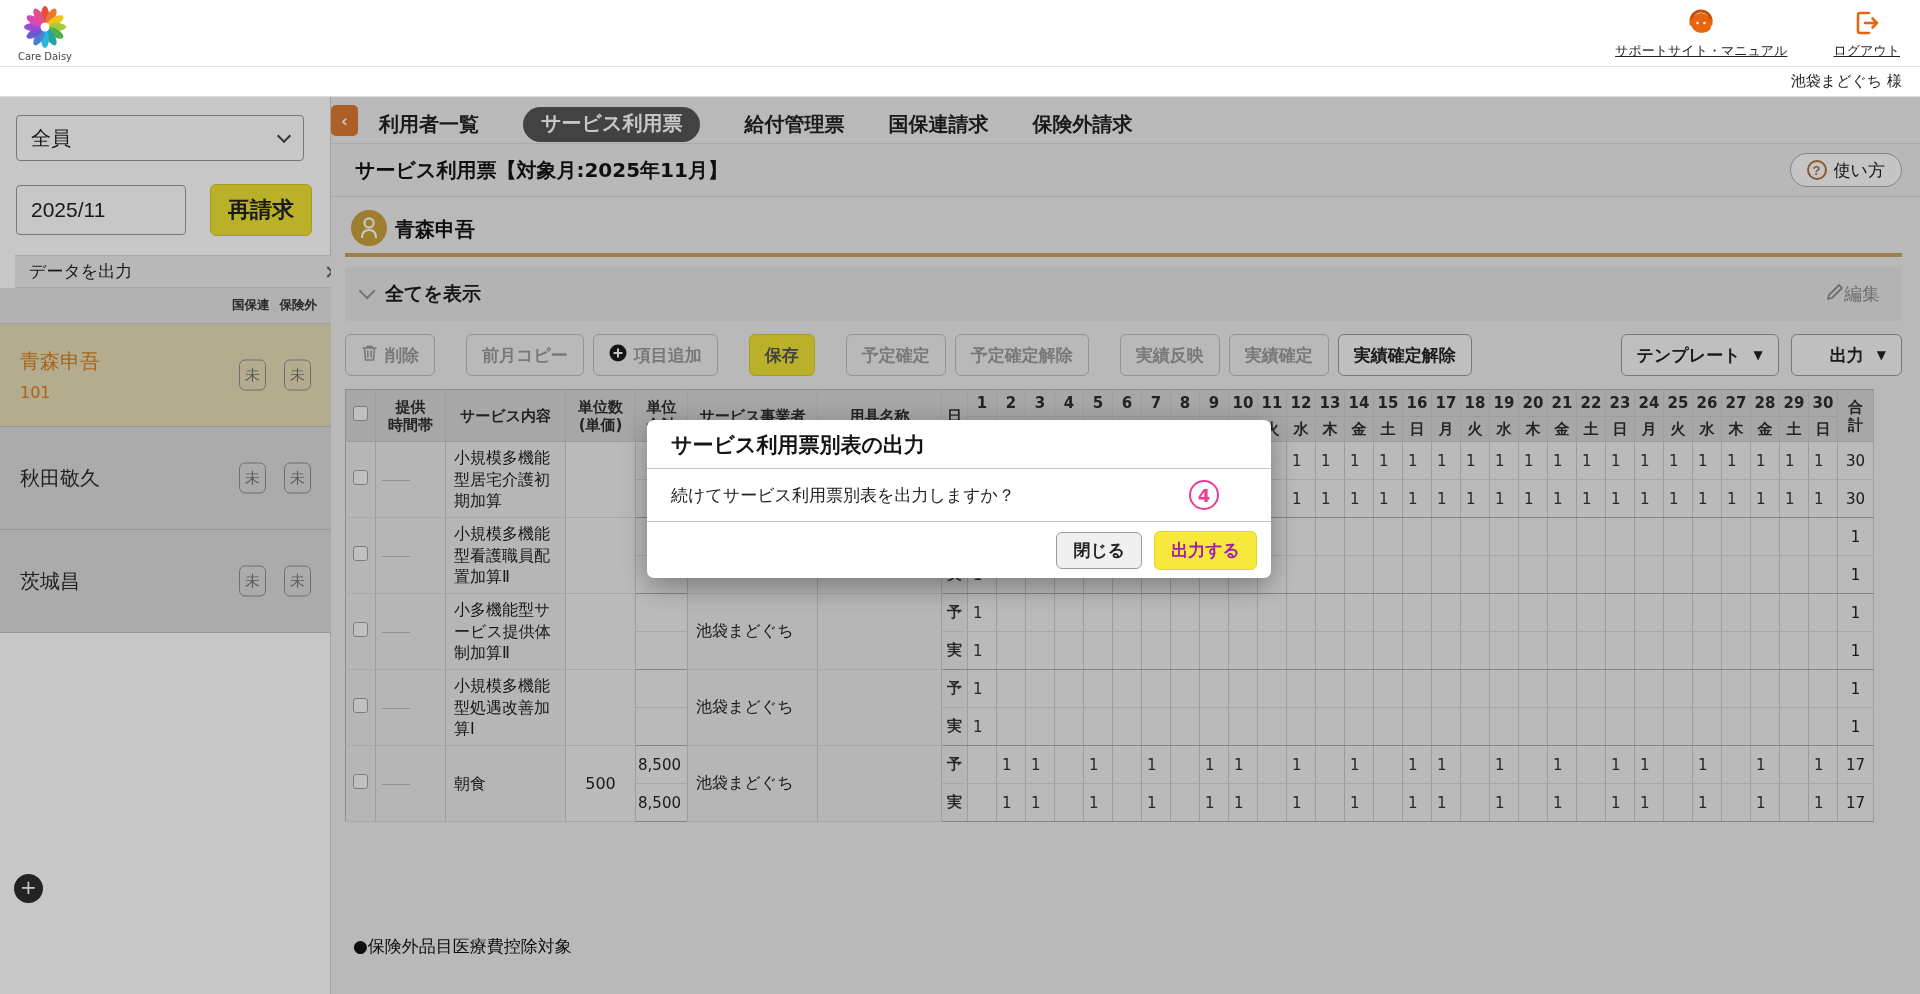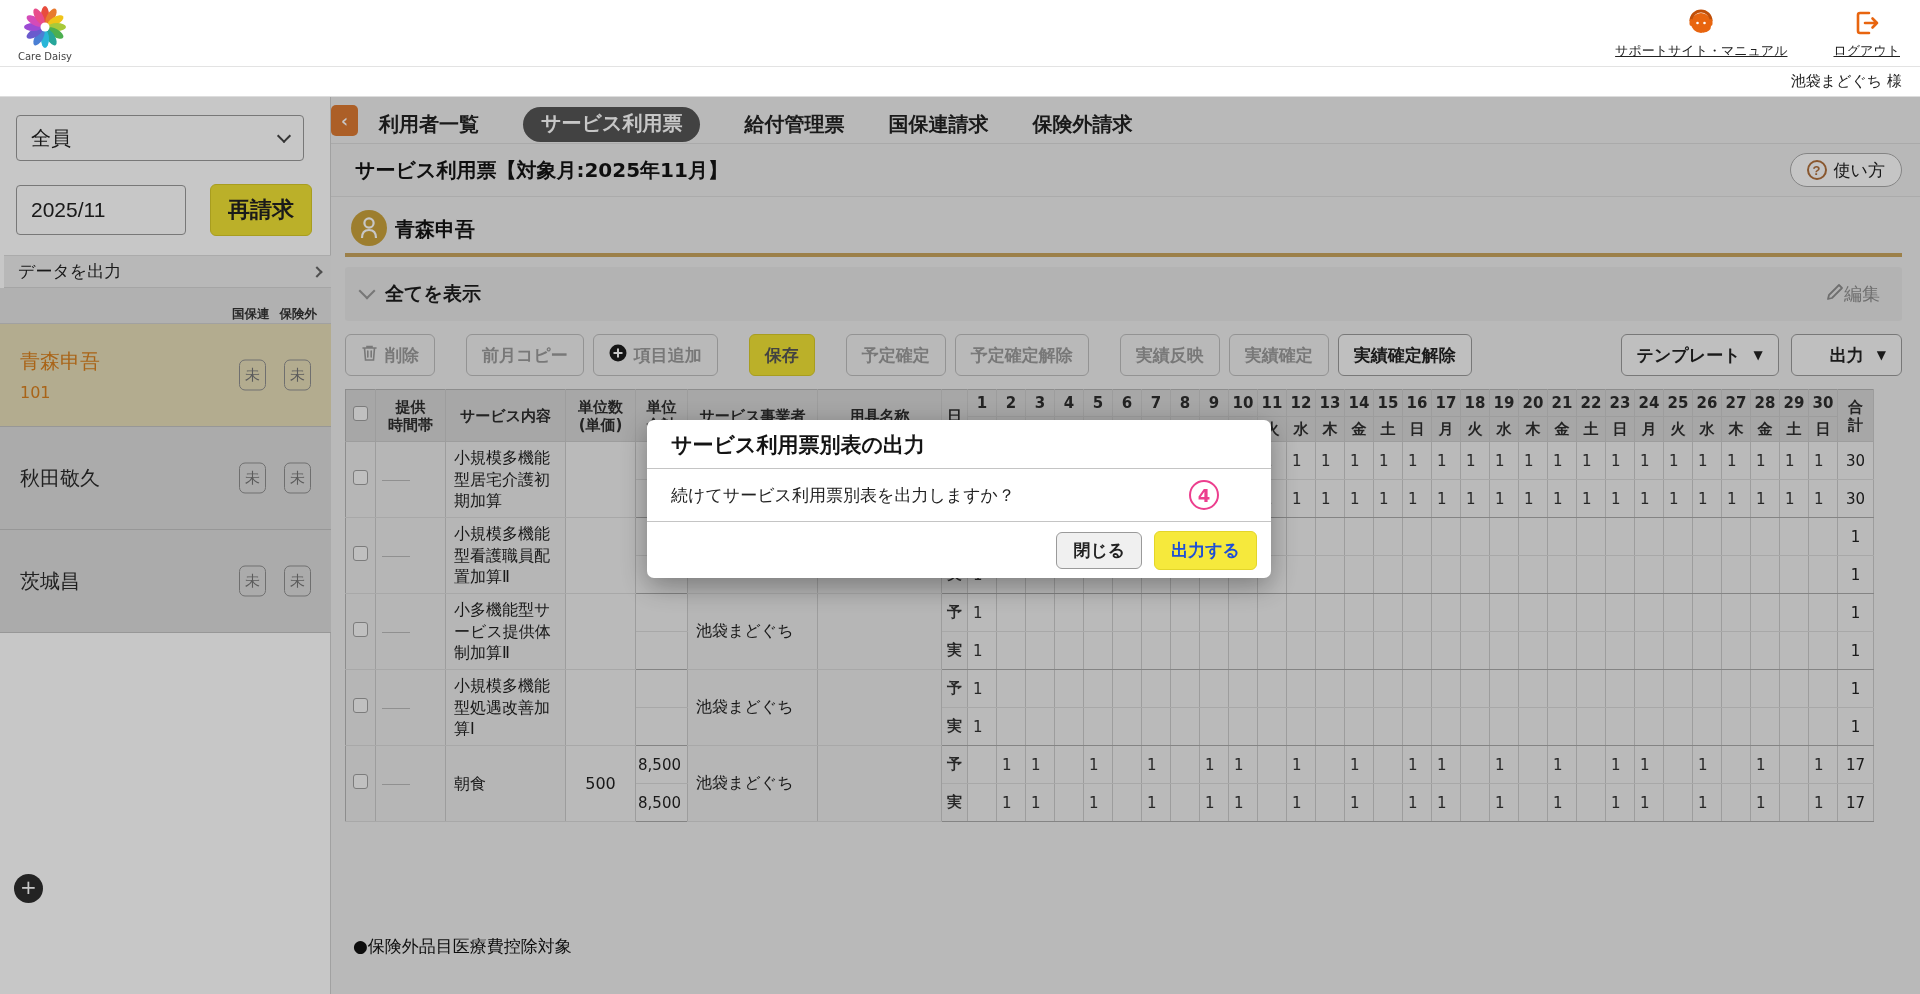--- a/index.html
+++ b/index.html
@@ -29,27 +29,27 @@
     border-right:1px solid #cfcfcf; }
   .side-select { position:absolute; left:16px; top:18px; width:288px; height:46px; border:1px solid #9a9a9a;
     border-radius:4px; background:#fff; font-size:20px; display:flex; align-items:center; padding:0 14px;
     justify-content:space-between; cursor:pointer; }
   .chev-down { width:10px; height:10px; border-right:2px solid #444; border-bottom:2px solid #444;
     transform:rotate(45deg); margin-top:-4px; }
   .side-month { position:absolute; left:16px; top:88px; width:170px; height:50px; border:1px solid #9a9a9a;
     border-radius:4px; background:#fff; font-size:21px; padding:0 14px; color:#222; }
   .btn-rebill { position:absolute; left:210px; top:87px; width:102px; height:52px; background:#f0e235;
     border:1px solid #d8ca28; border-radius:6px; font-size:22px; font-weight:bold; color:#222; cursor:pointer; }
-  .side-export { position:absolute; left:4px; top:158px; width:331px; height:33px; background:#ececec;
+  .side-export { position:absolute; left:15px; top:158px; width:331px; height:33px; background:#ececec;
     border-top:1px solid #dcdcdc; border-bottom:1px solid #d4d4d4; display:flex; align-items:center;
     padding:0 14px; font-size:17px; color:#222; cursor:pointer; }
   .side-export .arr { margin-left:auto; width:8px; height:8px; border-right:2px solid #666;
     border-top:2px solid #666; transform:rotate(45deg); }
   .side-listhead { position:absolute; left:0; top:191px; width:331px; height:36px; background:#e3e3e3;
-    border-bottom:1px solid #cfcfcf; display:flex; align-items:flex-end; justify-content:flex-end;
+    border-bottom:1px solid #cfcfcf; display:flex; align-items:center; justify-content:flex-end;
     gap:10px; padding-right:14px; font-size:12.5px; font-weight:bold; color:#333; }
   .user-list { position:absolute; left:0; top:227px; width:331px; }
   .user-row { height:103px; background:#dcdcdc; border-bottom:1px solid #c2c2c2; position:relative;
     display:flex; align-items:center; padding-left:20px; cursor:pointer; }
   .user-row.selected { background:#e6ddb8; }
   .user-name { font-size:20px; color:#2b2b2b; }
   .user-row.selected .user-name, .user-row.selected .user-code { color:#d9801f; }
   .user-code { font-size:16px; margin-top:8px; }
   .badges { position:absolute; right:20px; top:50%; transform:translateY(-50%); display:flex; gap:18px; }
   .badge { width:27px; height:31px; border:1.5px solid #8f8f8f; border-radius:6px; color:#777;
@@ -139,21 +139,21 @@
     border-bottom:1px solid #c4c4c4; }
   .modal-msg { font-size:17px; color:#222; }
   .annot { margin-left:auto; margin-right:28px; width:30px; height:30px; border:2px solid #ec3e8e;
     border-radius:50%; color:#ec3e8e; font-size:18px; font-weight:bold; display:flex;
     align-items:center; justify-content:center; }
   .modal-foot { display:flex; justify-content:flex-end; align-items:center; gap:12px; padding:0 14px;
     height:56px; }
   .btn-close { height:37px; padding:0 16px; background:#f0f0f0; border:1px solid #9a9a9a;
     border-radius:6px; font-size:17px; font-weight:bold; color:#222; cursor:pointer; font-family:inherit; }
   .btn-submit { height:39px; padding:0 16px; background:#f6e93c; border:1px solid #e3d52a;
-    border-radius:6px; font-size:17px; font-weight:bold; color:#1d4ed8; cursor:pointer; font-family:inherit; }
+    border-radius:6px; font-size:17px; font-weight:bold; color:#a21caf; cursor:pointer; font-family:inherit; }
 </style>
 </head>
 <body>
 
 <header class="nav">
   <div class="brand">
     <span>
       <svg width="44" height="44" viewBox="0 0 44 44">
         <g transform="translate(22,22)">
           <g id="petals">

